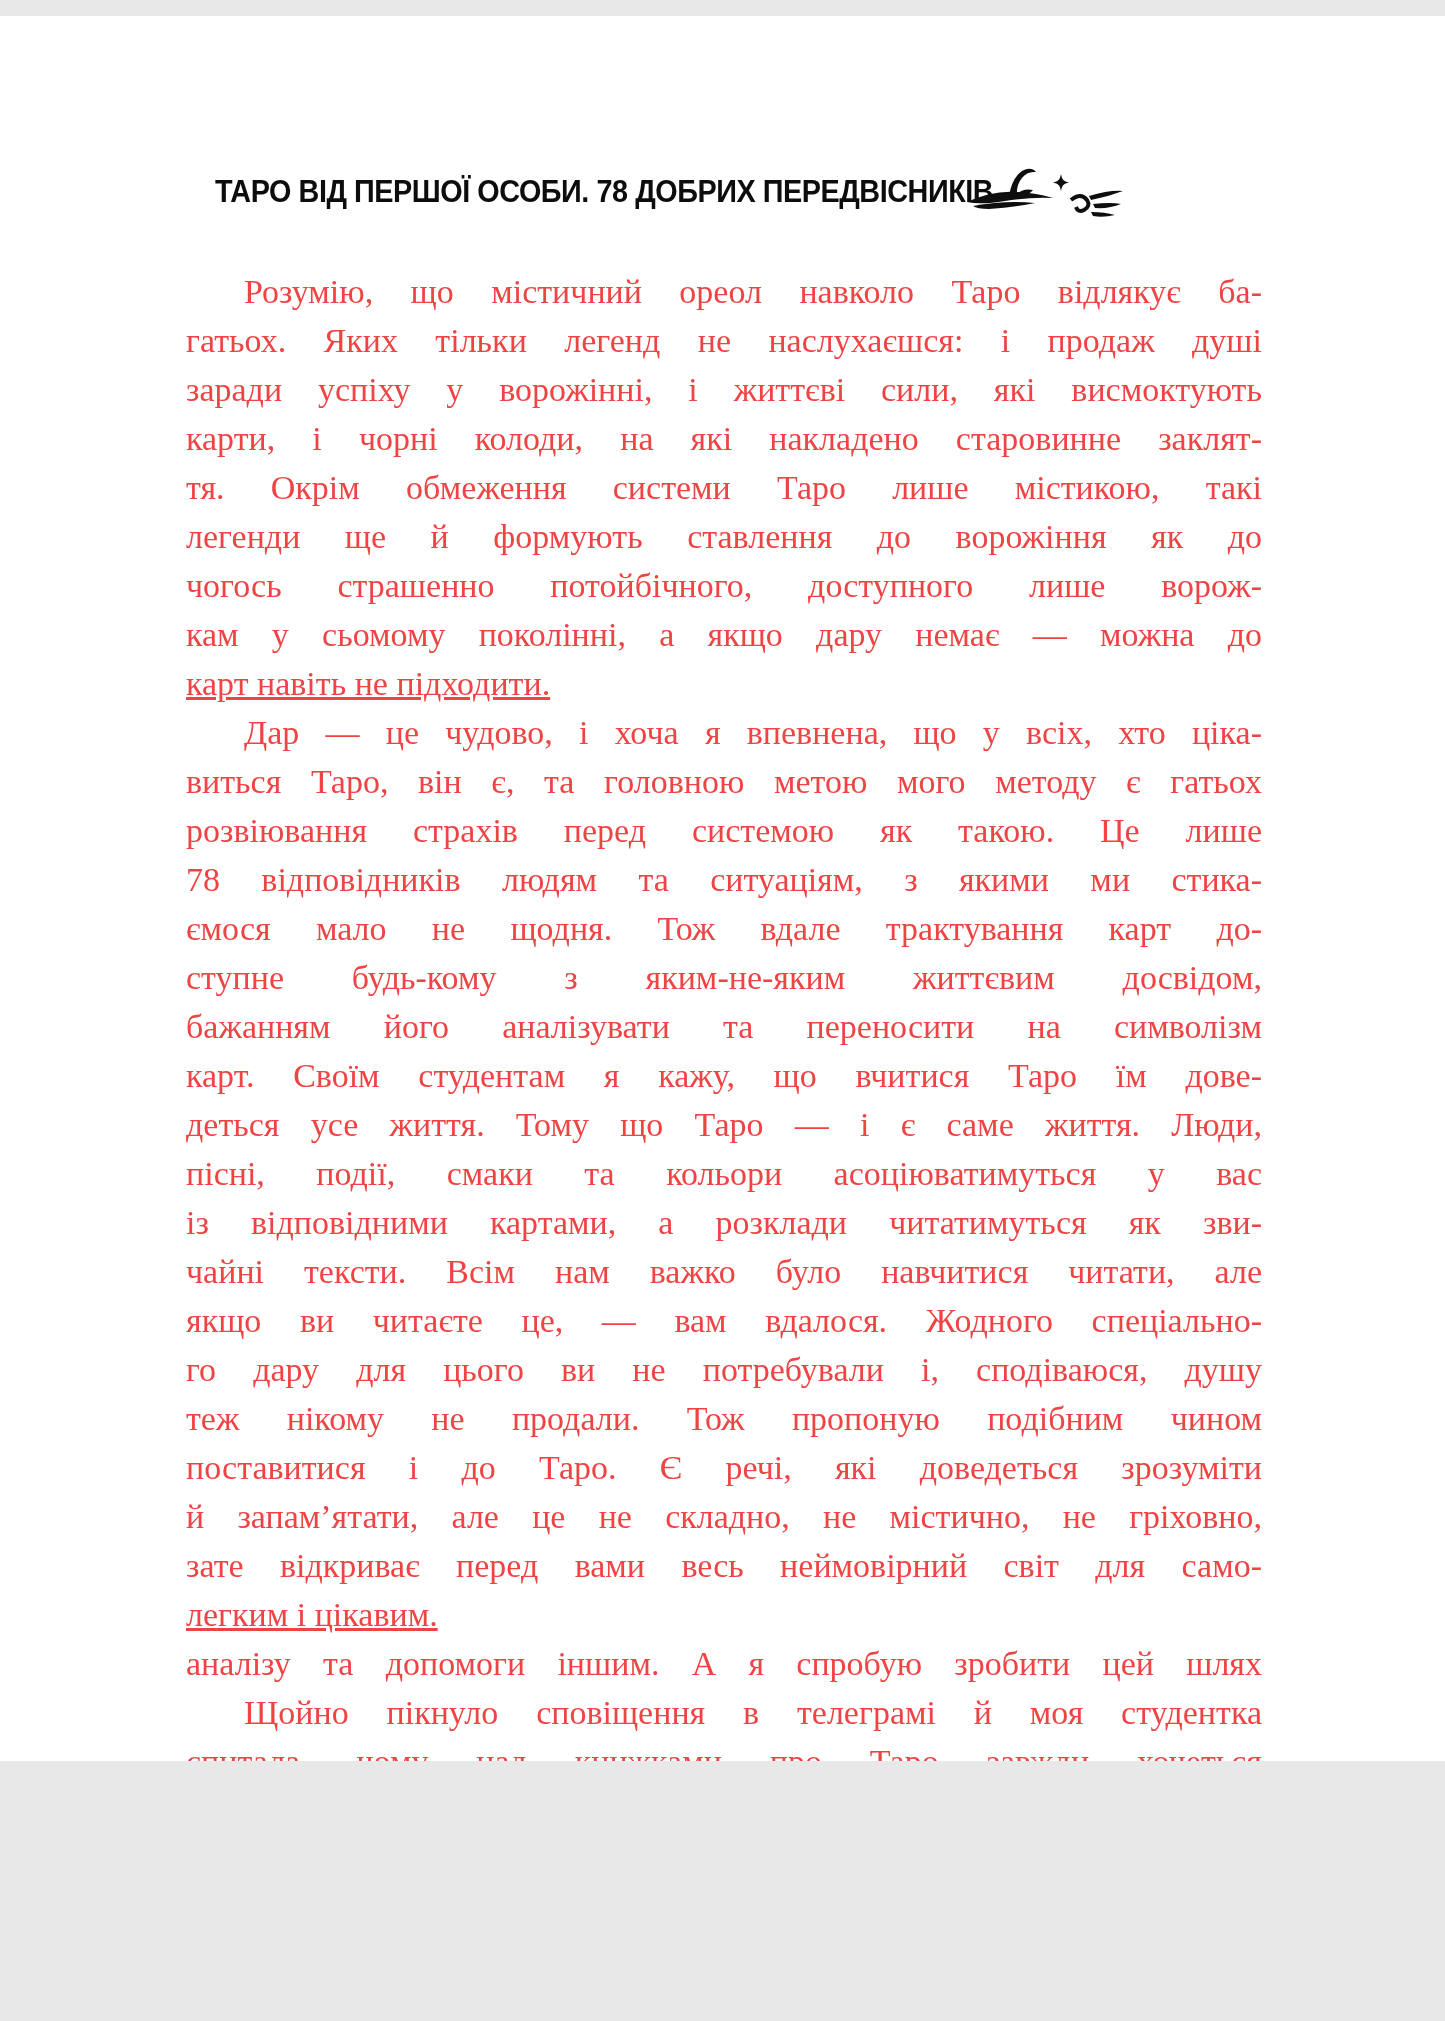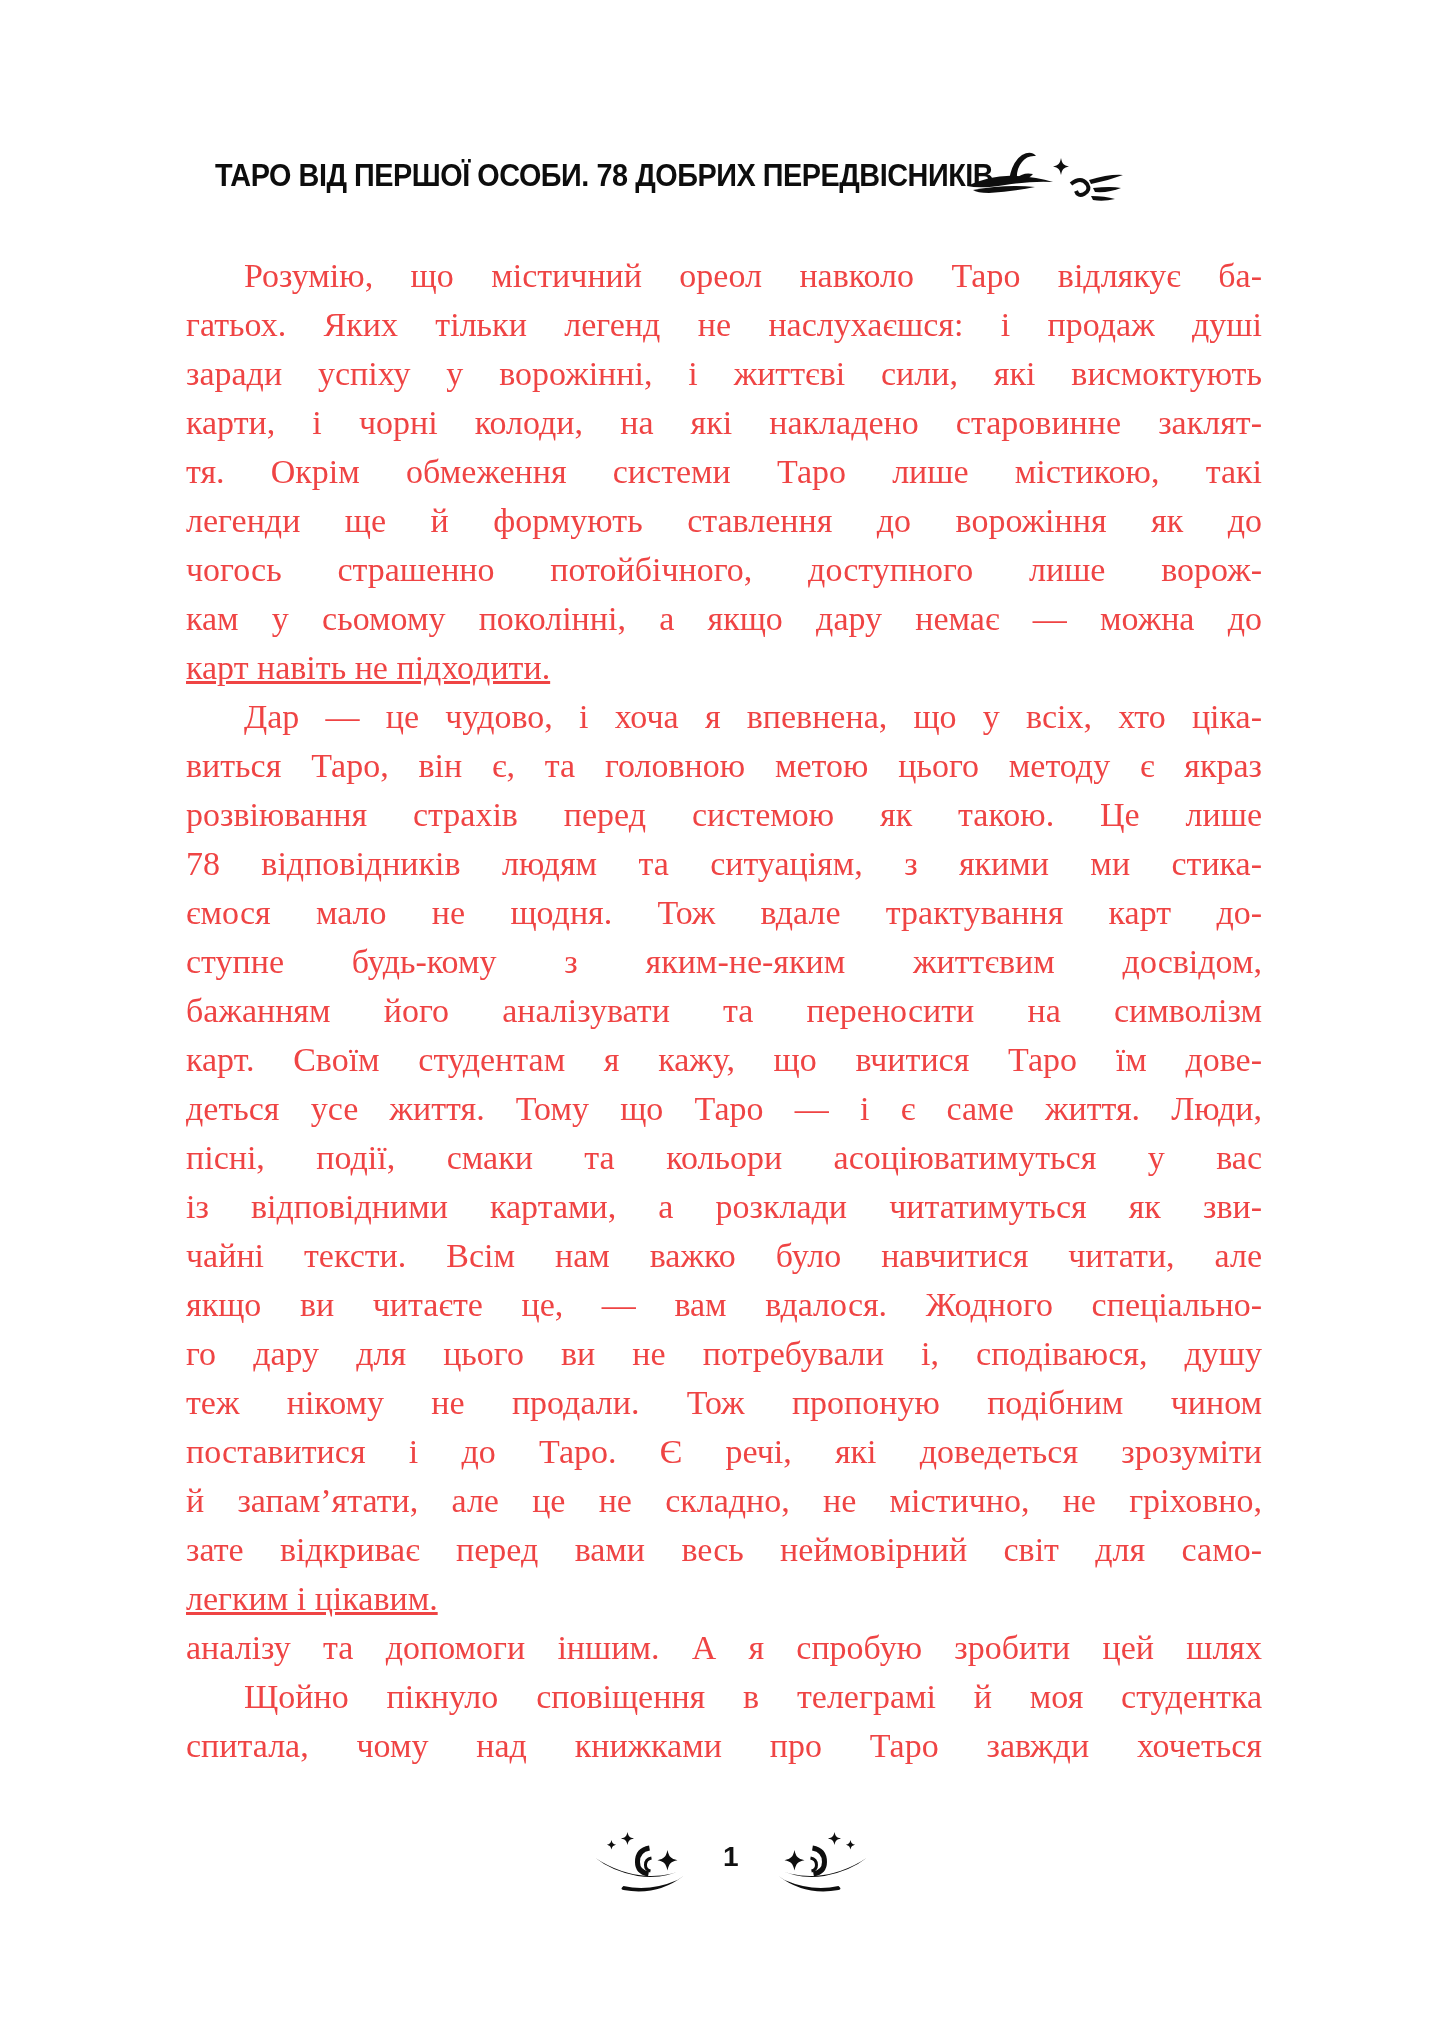--- a/index.html
+++ b/index.html
@@ -1,19 +1,19 @@
 <!DOCTYPE html>
 <html lang="uk"><head>
 <meta charset="utf-8">
 <style>
   html,body{margin:0;padding:0;background:#e8e8e8;}
   .page{
     position:relative;
-    width:1445px;height:2021px;
-    margin:0 auto;
+    width:1445px;height:1745px;
+    margin:16px auto;
     background:#ffffff;
     overflow:hidden;
     font-family:"Liberation Serif","DejaVu Serif",serif;
     color:#101010;
   }
   
   .running-head{
     position:absolute;left:215px;top:152px;height:46px;
     display:flex;align-items:center;
     white-space:nowrap;
@@ -97,21 +97,21 @@
       <div class="line first">Розумію, що містичний ореол навколо Таро відлякує ба-</div>
       <div class="line">гатьох. Яких тільки легенд не наслухаєшся: і продаж душі</div>
       <div class="line">заради успіху у ворожінні, і життєві сили, які висмоктують</div>
       <div class="line">карти, і чорні колоди, на які накладено старовинне заклят-</div>
       <div class="line">тя. Окрім обмеження системи Таро лише містикою, такі</div>
       <div class="line">легенди ще й формують ставлення до ворожіння як до</div>
       <div class="line">чогось страшенно потойбічного, доступного лише ворож-</div>
       <div class="line">кам у сьомому поколінні, а якщо дару немає — можна до</div>
       <div class="line flush">карт навіть не підходити.</div>
       <div class="line first">Дар — це чудово, і хоча я впевнена, що у всіх, хто ціка-</div>
-      <div class="line">виться Таро, він є, та головною метою цього методу є якраз</div>
+      <div class="line">виться Таро, він є, та головною метою мого методу є гатьох</div>
       <div class="line">розвіювання страхів перед системою як такою. Це лише</div>
       <div class="line">78 відповідників людям та ситуаціям, з якими ми стика-</div>
       <div class="line">ємося мало не щодня. Тож вдале трактування карт до-</div>
       <div class="line">ступне будь-кому з яким-не-яким життєвим досвідом,</div>
       <div class="line">бажанням його аналізувати та переносити на символізм</div>
       <div class="line">карт. Своїм студентам я кажу, що вчитися Таро їм дове-</div>
       <div class="line">деться усе життя. Тому що Таро — і є саме життя. Люди,</div>
       <div class="line">пісні, події, смаки та кольори асоціюватимуться у вас</div>
       <div class="line">із відповідними картами, а розклади читатимуться як зви-</div>
       <div class="line">чайні тексти. Всім нам важко було навчитися читати, але</div>

